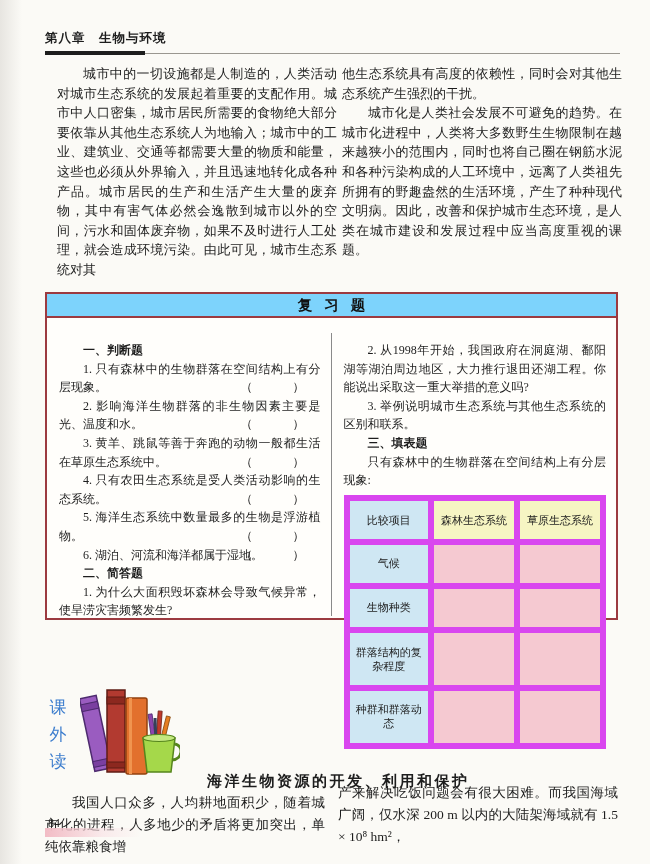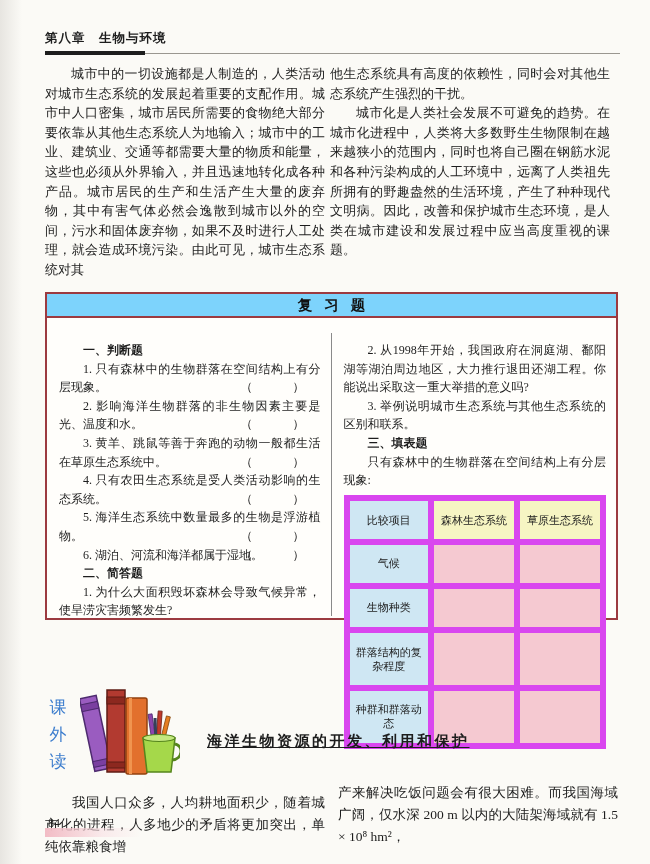--- a/index.html
+++ b/index.html
@@ -17,21 +17,21 @@
     position: absolute; left: 0; top: 0; bottom: 0; width: 22px;
     background: linear-gradient(to right, #d7d4cf, rgba(215,212,207,0));
     opacity: .55;
   }
   
   .chapter-header { position: absolute; left: 45px; top: 30px; width: 575px; }
   .chapter-title { font-size: 12.5px; font-weight: bold; letter-spacing: 1px; }
   .chapter-rule { position: relative; margin-top: 3px; height: 4px; border-bottom: 1px solid #9a9790; }
   .chapter-rule .dark-bar { position: absolute; left: 0; bottom: -2px; width: 100px; height: 4px; background: #1d1d1d; }
   
-  .intro-cols { position: absolute; left: 45px; top: 64px; width: 573px; display: flex; gap: 5px; }
+  .intro-cols { position: absolute; left: 57px; top: 64px; width: 573px; display: flex; gap: 5px; }
   .intro-cols .col { width: 280px; font-size: 13px; line-height: 19.6px; text-align: justify; }
   .indent { text-indent: 2em; }
   
   .review-box {
     position: absolute; left: 45px; top: 292px; width: 573px; height: 328px;
     border: 2px solid #9c3a40; background: #fffefb;
   }
   .review-band {
     height: 24px; background: #7dd3fc; border-bottom: 2px solid #9c3a40;
     display: flex; align-items: center; justify-content: center;
@@ -55,22 +55,22 @@
   .cmp-table .c-label { background: #cfe7f3; width: 33%; }
   .cmp-table .c-yellow { background: #f6f5c3; width: 33.5%; }
   .cmp-table .c-pink { background: #f5c9d1; }
   .cmp-table .r-std td { height: 23px; font-family: Liberation Mono, monospace; }
   .cmp-table .r-tall td { height: 37px; }
   
   .extra-label { position: absolute; left: 47px; top: 694px; width: 22px; text-align: center; }
   .extra-label span { display: block; font-size: 17px; line-height: 27px; color: #3b7ccd; }
   .books-art { position: absolute; left: 80px; top: 678px; }
   .extra-title {
-    position: absolute; left: 207px; top: 732px;
-    font-size: 15px; font-weight: bold; letter-spacing: 2.5px; text-decoration: underline;
+    position: absolute; left: 207px; top: 772px;
+    font-size: 15px; font-weight: bold; letter-spacing: 2.5px;
   }
   .extra-cols { position: absolute; left: 45px; top: 782px; width: 573px; display: flex; gap: 13px; }
   .extra-cols .col { width: 280px; font-size: 13.5px; line-height: 22px; text-align: justify; }
   .extra-cols .col.l { padding-top: 10px; }
   
   .page-num-wrap { position: absolute; left: 45px; top: 816px; width: 110px; height: 22px; }
   .page-num-bar {
     position: absolute; left: 0; top: 12px; width: 96px; height: 9px;
     background: linear-gradient(to right, #f2bcc5, rgba(248,221,226,.55) 60%, rgba(248,221,226,0));
   }

